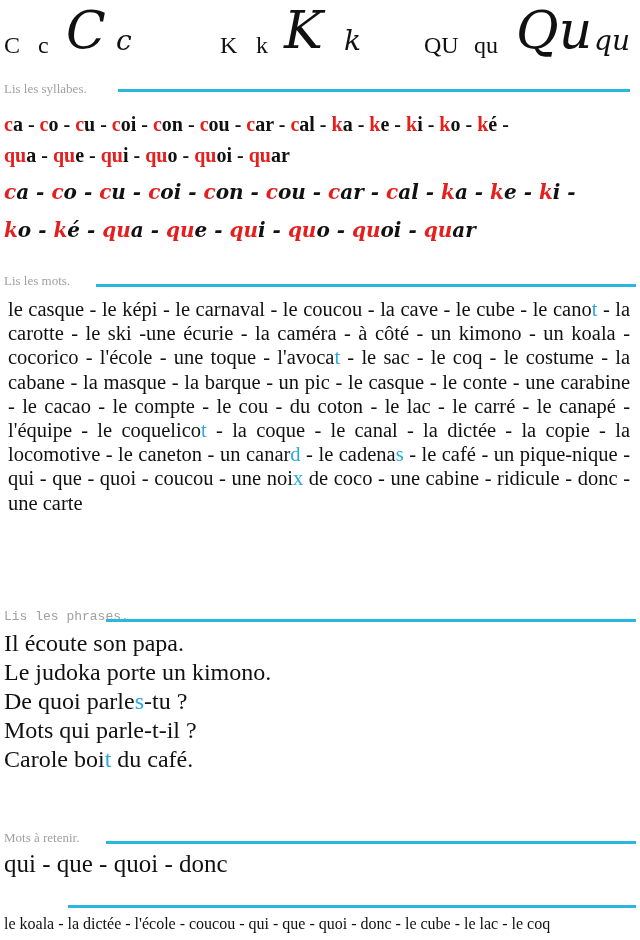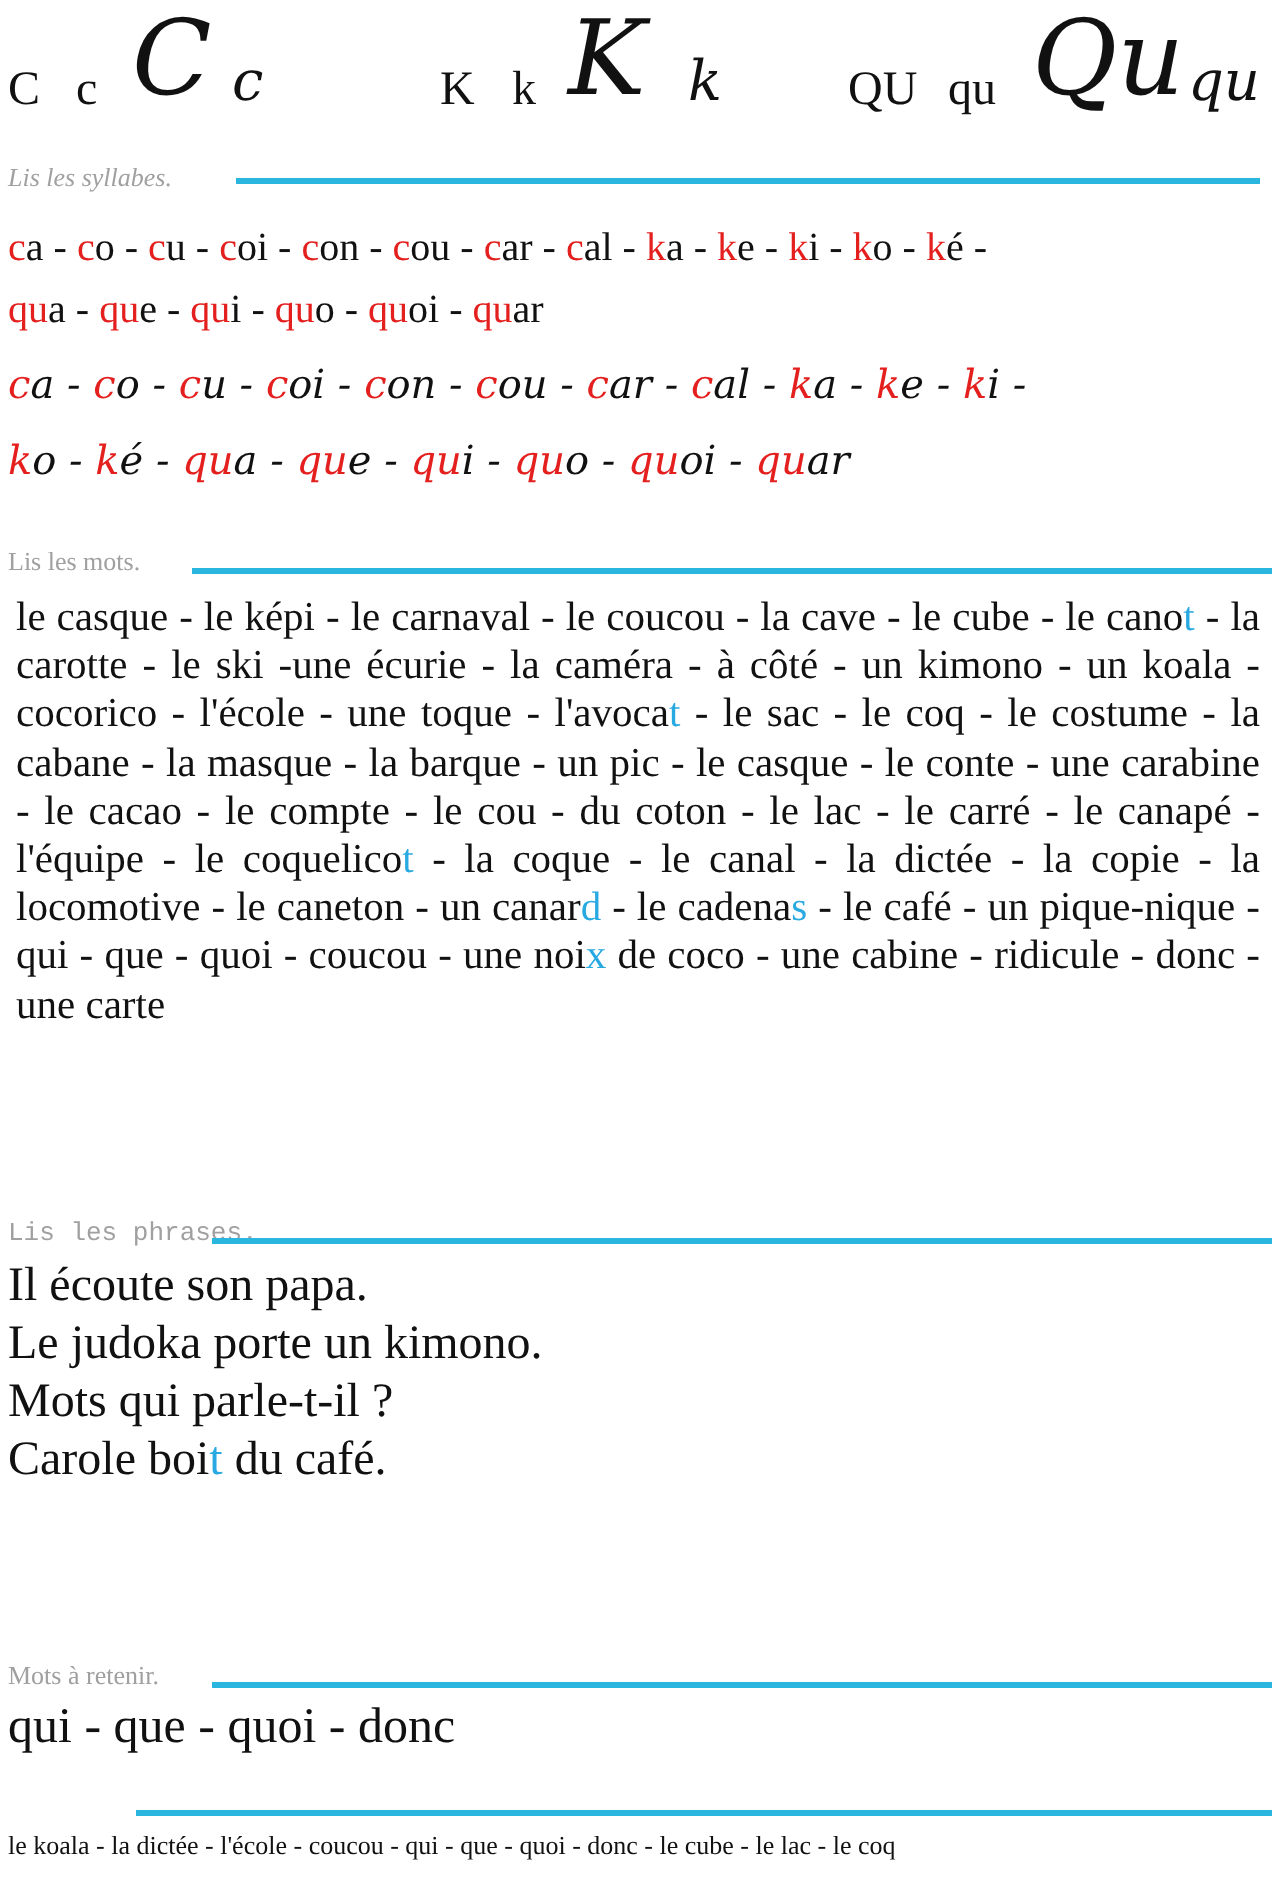--- a/index.html
+++ b/index.html
@@ -10,28 +10,28 @@
   .header { position: absolute; top: 0; left: 0; width: 640px; height: 80px; }
   .hg { position: absolute; white-space: nowrap; }
   .print-big { font-size: 24px; top: 32px; }
   .script-big { font-family: "DejaVu Serif", serif; font-style: italic; font-size: 52px; top: 0px; line-height: 60px; }
   .script-small { font-family: "DejaVu Serif", serif; font-style: italic; font-size: 28px; top: 24px; }
   .section-label {
     position: absolute; left: 4px; font-size: 13px; color: #a0a0a0; white-space: nowrap;
     display: flex; align-items: center;
   }
   .section-line { position: absolute; height: 3px; background: #2bb6df; }
-  .line { position: absolute; left: 4px; white-space: nowrap; font-size: 20px; line-height: 24px; }
+  .line { position: absolute; left: 4px; white-space: nowrap; font-size: 20px; line-height: 24px; font-weight: bold; }
   .red { color: #e4201f; }
   .blue { color: #28a9e1; }
   .cursive { font-family: "DejaVu Serif", serif; font-style: italic; font-size: 20px; }
   .words { position: absolute; left: 8px; width: 622px; font-size: 20.5px; line-height: 24.2px; text-align: justify; }
   .phr { position: absolute; left: 4px; font-size: 24px; line-height: 29px; }
   .retenir { position: absolute; left: 4px; top: 850px; font-size: 25px; }
-  .dictee { position: absolute; left: 4px; top: 915px; font-size: 13px; white-space: nowrap; }
+  .dictee { position: absolute; left: 4px; top: 915px; font-size: 16px; white-space: nowrap; }
 </style>
 </head>
 <body>
 
 <div class="header">
   <span class="hg print-big" style="left:4px;">C</span>
   <span class="hg print-big" style="left:38px;">c</span>
   <span class="hg script-big" style="left:66px;">C</span>
   <span class="hg script-small" style="left:116px;">c</span>
 
@@ -39,37 +39,38 @@
   <span class="hg print-big" style="left:256px;">k</span>
   <span class="hg script-big" style="left:284px;">K</span>
   <span class="hg script-small" style="left:344px;">k</span>
 
   <span class="hg print-big" style="left:424px;">QU</span>
   <span class="hg print-big" style="left:474px;">qu</span>
   <span class="hg script-big" style="left:516px;">Qu</span>
   <span class="hg script-small" style="left:594px;">qu</span>
 </div>
 
-<div class="section-label" style="top:81px;font-style:italic;">Lis les syllabes.</div>
+<div class="section-label" style="top:81px;">Lis les syllabes.</div>
 <div class="section-line" style="top:89px; left:118px; width:512px;"></div>
 
 <div class="line" id="syl-p1" style="top:112px;"><span><span class="red">c</span><span>a</span></span><span> - </span><span><span class="red">c</span><span>o</span></span><span> - </span><span><span class="red">c</span><span>u</span></span><span> - </span><span><span class="red">c</span><span>oi</span></span><span> - </span><span><span class="red">c</span><span>on</span></span><span> - </span><span><span class="red">c</span><span>ou</span></span><span> - </span><span><span class="red">c</span><span>ar</span></span><span> - </span><span><span class="red">c</span><span>al</span></span><span> - </span><span><span class="red">k</span><span>a</span></span><span> - </span><span><span class="red">k</span><span>e</span></span><span> - </span><span><span class="red">k</span><span>i</span></span><span> - </span><span><span class="red">k</span><span>o</span></span><span> - </span><span><span class="red">k</span><span>é</span></span><span> -</span></div>
 <div class="line" id="syl-p2" style="top:143px;"><span><span class="red">qu</span><span>a</span></span><span> - </span><span><span class="red">qu</span><span>e</span></span><span> - </span><span><span class="red">qu</span><span>i</span></span><span> - </span><span><span class="red">qu</span><span>o</span></span><span> - </span><span><span class="red">qu</span><span>oi</span></span><span> - </span><span><span class="red">qu</span><span>ar</span></span></div>
 <div class="line cursive" id="syl-c1" style="top:180px;"><span><span class="red">c</span><span>a</span></span><span>  -  </span><span><span class="red">c</span><span>o</span></span><span>  -  </span><span><span class="red">c</span><span>u</span></span><span>  -  </span><span><span class="red">c</span><span>oi</span></span><span>  -  </span><span><span class="red">c</span><span>on</span></span><span>  -  </span><span><span class="red">c</span><span>ou</span></span><span>  -  </span><span><span class="red">c</span><span>ar</span></span><span>  -  </span><span><span class="red">c</span><span>al</span></span><span>  -  </span><span><span class="red">k</span><span>a</span></span><span>  -  </span><span><span class="red">k</span><span>e</span></span><span>  -  </span><span><span class="red">k</span><span>i</span></span><span> -</span></div>
 <div class="line cursive" id="syl-c2" style="top:218px;"><span><span class="red">k</span><span>o</span></span><span>  -  </span><span><span class="red">k</span><span>é</span></span><span>  -  </span><span><span class="red">qu</span><span>a</span></span><span>  -  </span><span><span class="red">qu</span><span>e</span></span><span>  -  </span><span><span class="red">qu</span><span>i</span></span><span>  -  </span><span><span class="red">qu</span><span>o</span></span><span>  -  </span><span><span class="red">qu</span><span>oi</span></span><span>  -  </span><span><span class="red">qu</span><span>ar</span></span></div>
 
 <div class="section-label" style="top:273px;">Lis les mots.</div>
 <div class="section-line" style="top:284px; left:96px; width:540px;"></div>
 <div class="words" id="words" style="top:297px;"><span>le casque - le képi - le carnaval - le coucou - la cave - le cube - le cano</span><span class="blue">t</span><span> - la carotte - le ski -une écurie - la caméra - à côté - un kimono - un koala - cocorico - l'école - une toque - l'avoca</span><span class="blue">t</span><span> - le sac - le coq - le costume - la cabane - la masque - la barque - un pic - le casque - le conte - une carabine - le cacao - le compte - le cou - du coton - le lac - le carré - le canapé - l'équipe - le coquelico</span><span class="blue">t</span><span> - la coque - le canal - la dictée - la copie - la locomotive - le caneton - un canar</span><span class="blue">d</span><span> -  le cadena</span><span class="blue">s</span><span> - le café - un pique-nique - qui - que - quoi - coucou - une noi</span><span class="blue">x</span><span> de coco - une cabine - ridicule - donc - une carte</span></div>
 
 <div class="section-label" style="top:609px;font-family:Liberation Mono, monospace;">Lis les phrases.</div>
 <div class="section-line" style="top:619px; left:106px; width:530px;"></div>
 <div class="phr" id="phrases" style="top:629px;">
     <div><span>Il écoute son papa.</span></div>
     <div><span>Le judoka porte un kimono.</span></div>
+    <div><span>De quoi parle</span><span class="blue">s</span><span>-tu ?</span></div>
     <div><span>Mots qui parle-t-il ?</span></div>
     <div><span>Carole boi</span><span class="blue">t</span><span> du café.</span></div>
   </div>
 
 <div class="section-label" style="top:830px;">Mots à retenir.</div>
 <div class="section-line" style="top:841px; left:106px; width:530px;"></div>
 <div class="retenir">qui - que - quoi - donc</div>
 
 <div class="section-label" style="top:893px;margin-top:48px;">Dictée :</div>
 <div class="section-line" style="top:905px; left:68px; width:568px;"></div>

